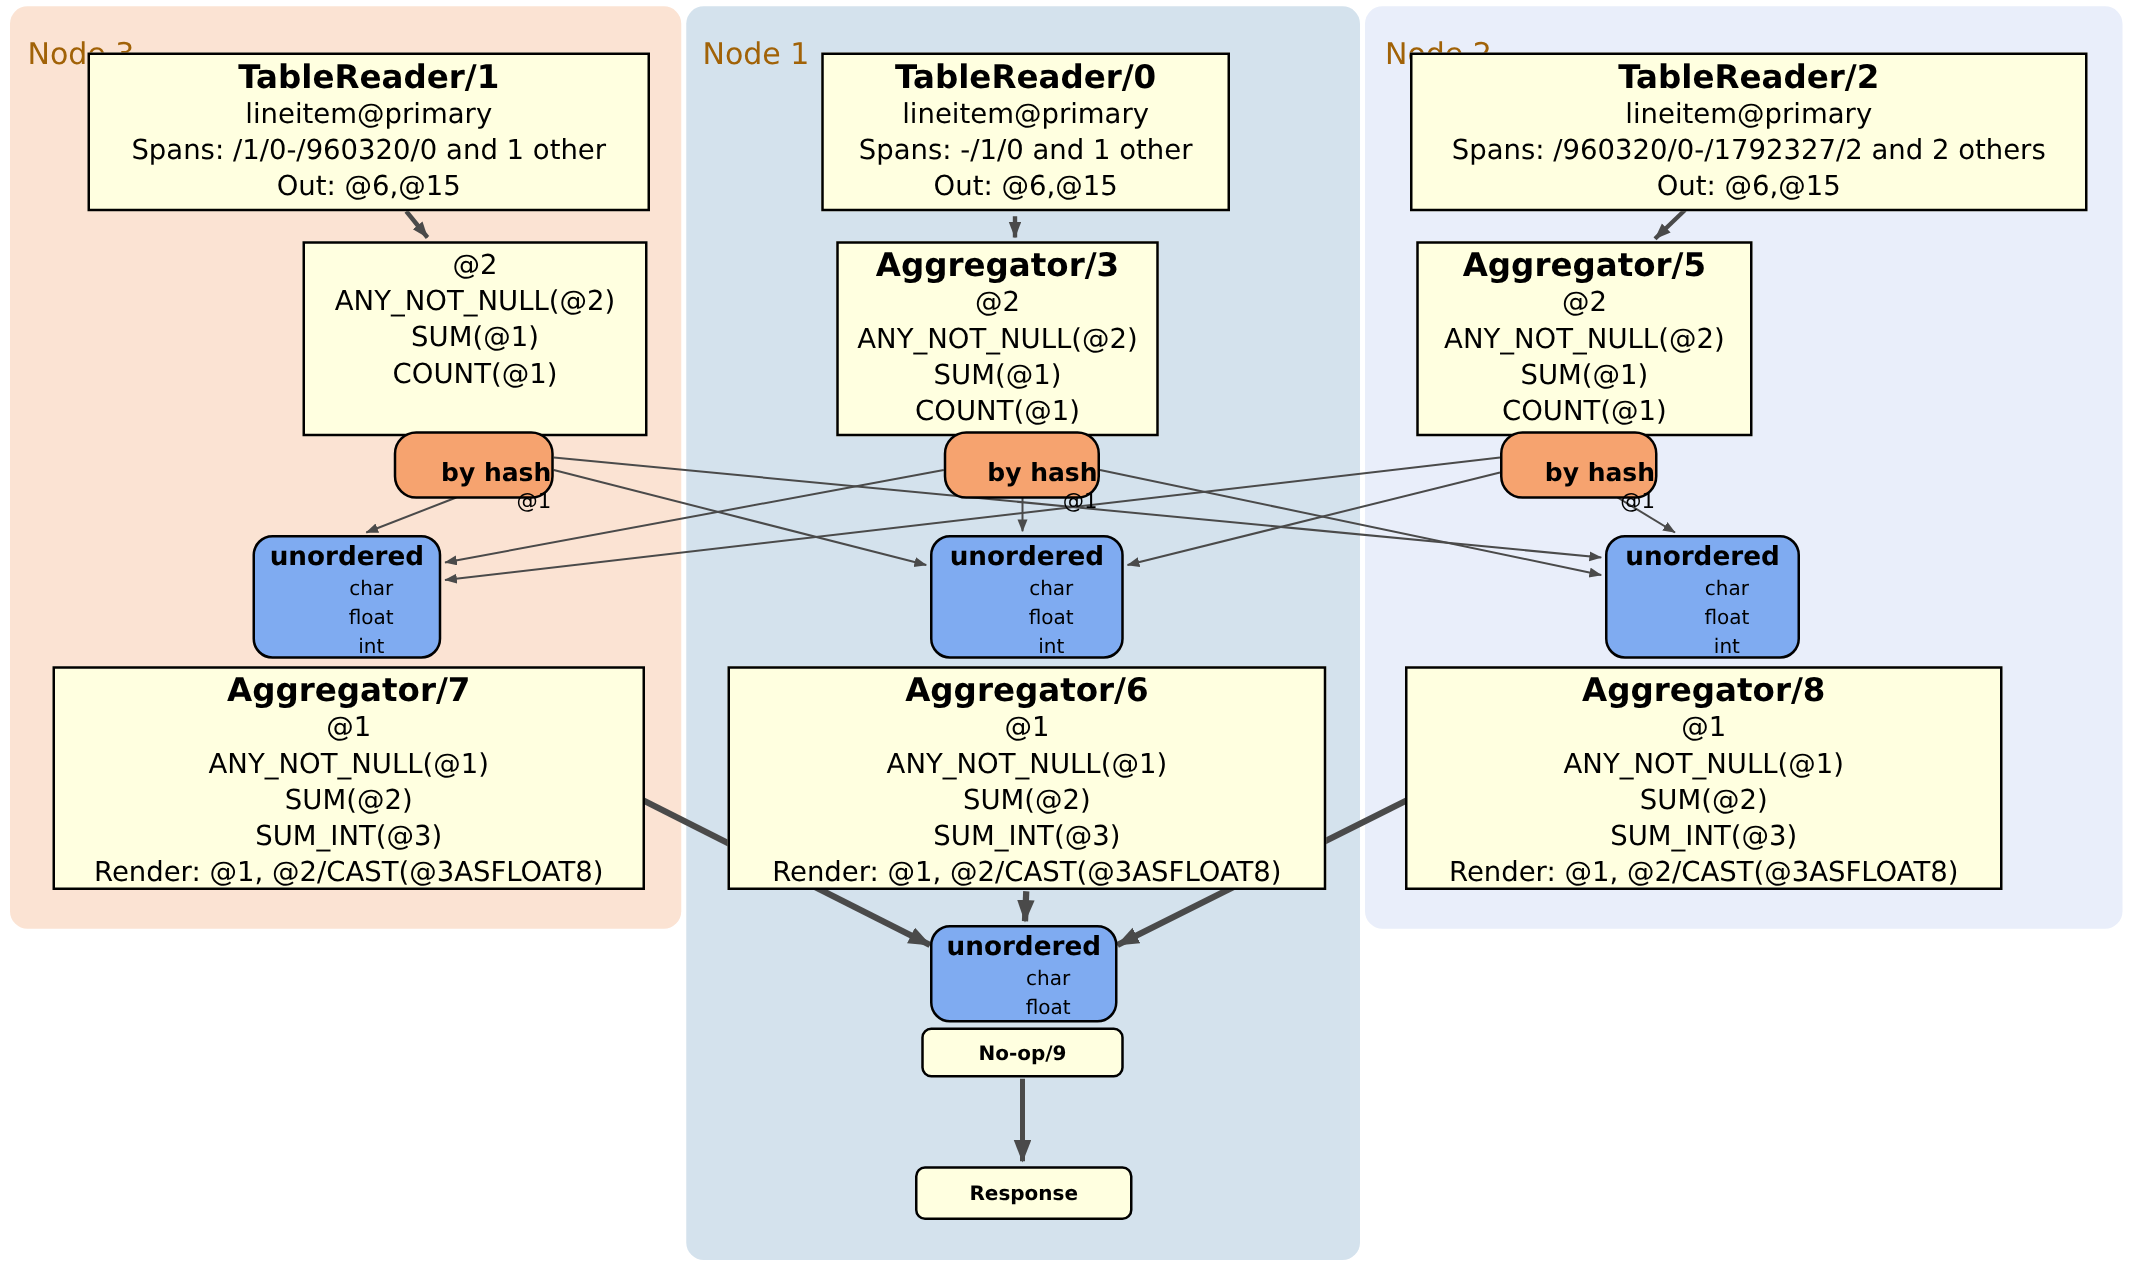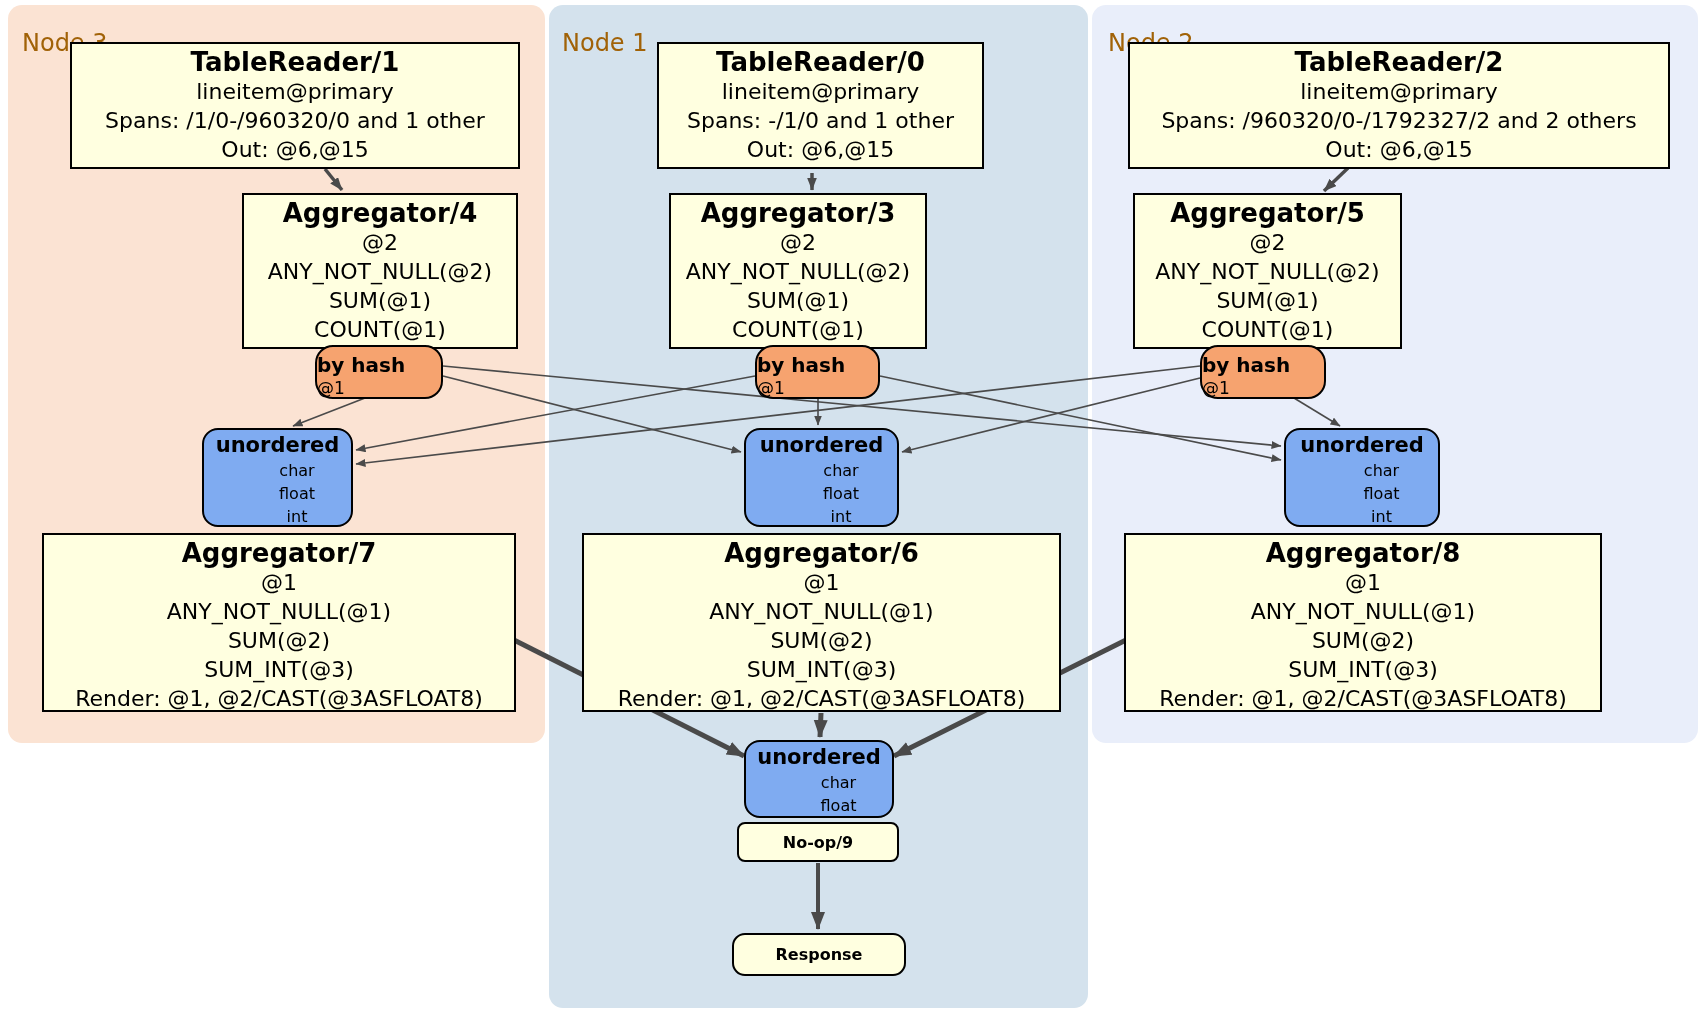--- a/index.html
+++ b/index.html
@@ -13,21 +13,21 @@
   #edges .e-mid{stroke-width:3.5;}
   #edges .e-thick{stroke-width:5;}
   #edges .e-thick2{stroke-width:4;}
   #edges marker path{fill:var(--edge,#4a4a4a);}
   .box{position:absolute;box-sizing:border-box;background:var(--proc_bg,#ffffe0);
        border:2px solid #000;border-radius:0;text-align:center;white-space:nowrap;
        padding-top:3px;}
   .box .title{font-weight:bold;font-size:26px;line-height:30px;}
   .box .line{font-size:22px;line-height:29px;}
   .router{position:absolute;box-sizing:border-box;background:var(--router_bg,#f6a36f);
-       border:2px solid #000;border-radius:18px;text-align:left;white-space:nowrap;padding-top:6px;}
+       border:2px solid #000;border-radius:18px;text-align:right;white-space:nowrap;padding-top:19px;}
   .router .rlabel{font-weight:bold;font-size:20px;line-height:25px;}
   .router .rdetail{font-size:17px;line-height:21px;}
   .sync{position:absolute;box-sizing:border-box;background:var(--sync_bg,#7fabf1);
        border:2px solid #000;border-radius:16px;text-align:center;white-space:nowrap;padding-top:2px;}
   .sync .slabel{font-weight:bold;font-size:21px;line-height:27px;}
   .sync .sline{font-size:16px;line-height:23px;margin-left:39px;}
   .smallbox{position:absolute;box-sizing:border-box;background:var(--proc_bg,#ffffe0);
        border:2px solid #000;border-radius:8px;display:flex;align-items:center;justify-content:center;
        font-weight:bold;font-size:16px;white-space:nowrap;}
 </style>
@@ -88,21 +88,20 @@
   <div class="line">Out: @6,@15</div>
 </div>
 <div class="box" style="left:1128px;top:42px;width:542px;height:127px;">
   <div class="title">TableReader/2</div>
   <div class="line">lineitem@primary</div>
   <div class="line">Spans: /960320/0-/1792327/2 and 2 others</div>
   <div class="line">Out: @6,@15</div>
 </div>
 
 <div class="box" style="left:242px;top:193px;width:276px;height:156px;">
-  <div class="title">Aggregator/4</div>
   <div class="line">@2</div>
   <div class="line">ANY_NOT_NULL(@2)</div>
   <div class="line">SUM(@1)</div>
   <div class="line">COUNT(@1)</div>
 </div>
 <div class="box" style="left:669px;top:193px;width:258px;height:156px;">
   <div class="title">Aggregator/3</div>
   <div class="line">@2</div>
   <div class="line">ANY_NOT_NULL(@2)</div>
   <div class="line">SUM(@1)</div>
@@ -174,15 +173,15 @@
 </div>
 
 <div class="sync" style="left:744px;top:740px;width:150px;height:78px;">
   <div class="slabel">unordered</div>
   <div class="sline">char</div>
   <div class="sline">float</div>
 </div>
 <div class="smallbox" style="left:737px;top:822px;width:162px;height:40px;">
   <span>No-op/9</span>
 </div>
-<div class="smallbox" style="left:732px;top:933px;width:174px;height:43px;border-radius:13px;">
+<div class="smallbox" style="left:732px;top:933px;width:174px;height:43px;">
   <span>Response</span>
 </div>
 
 </body></html>

